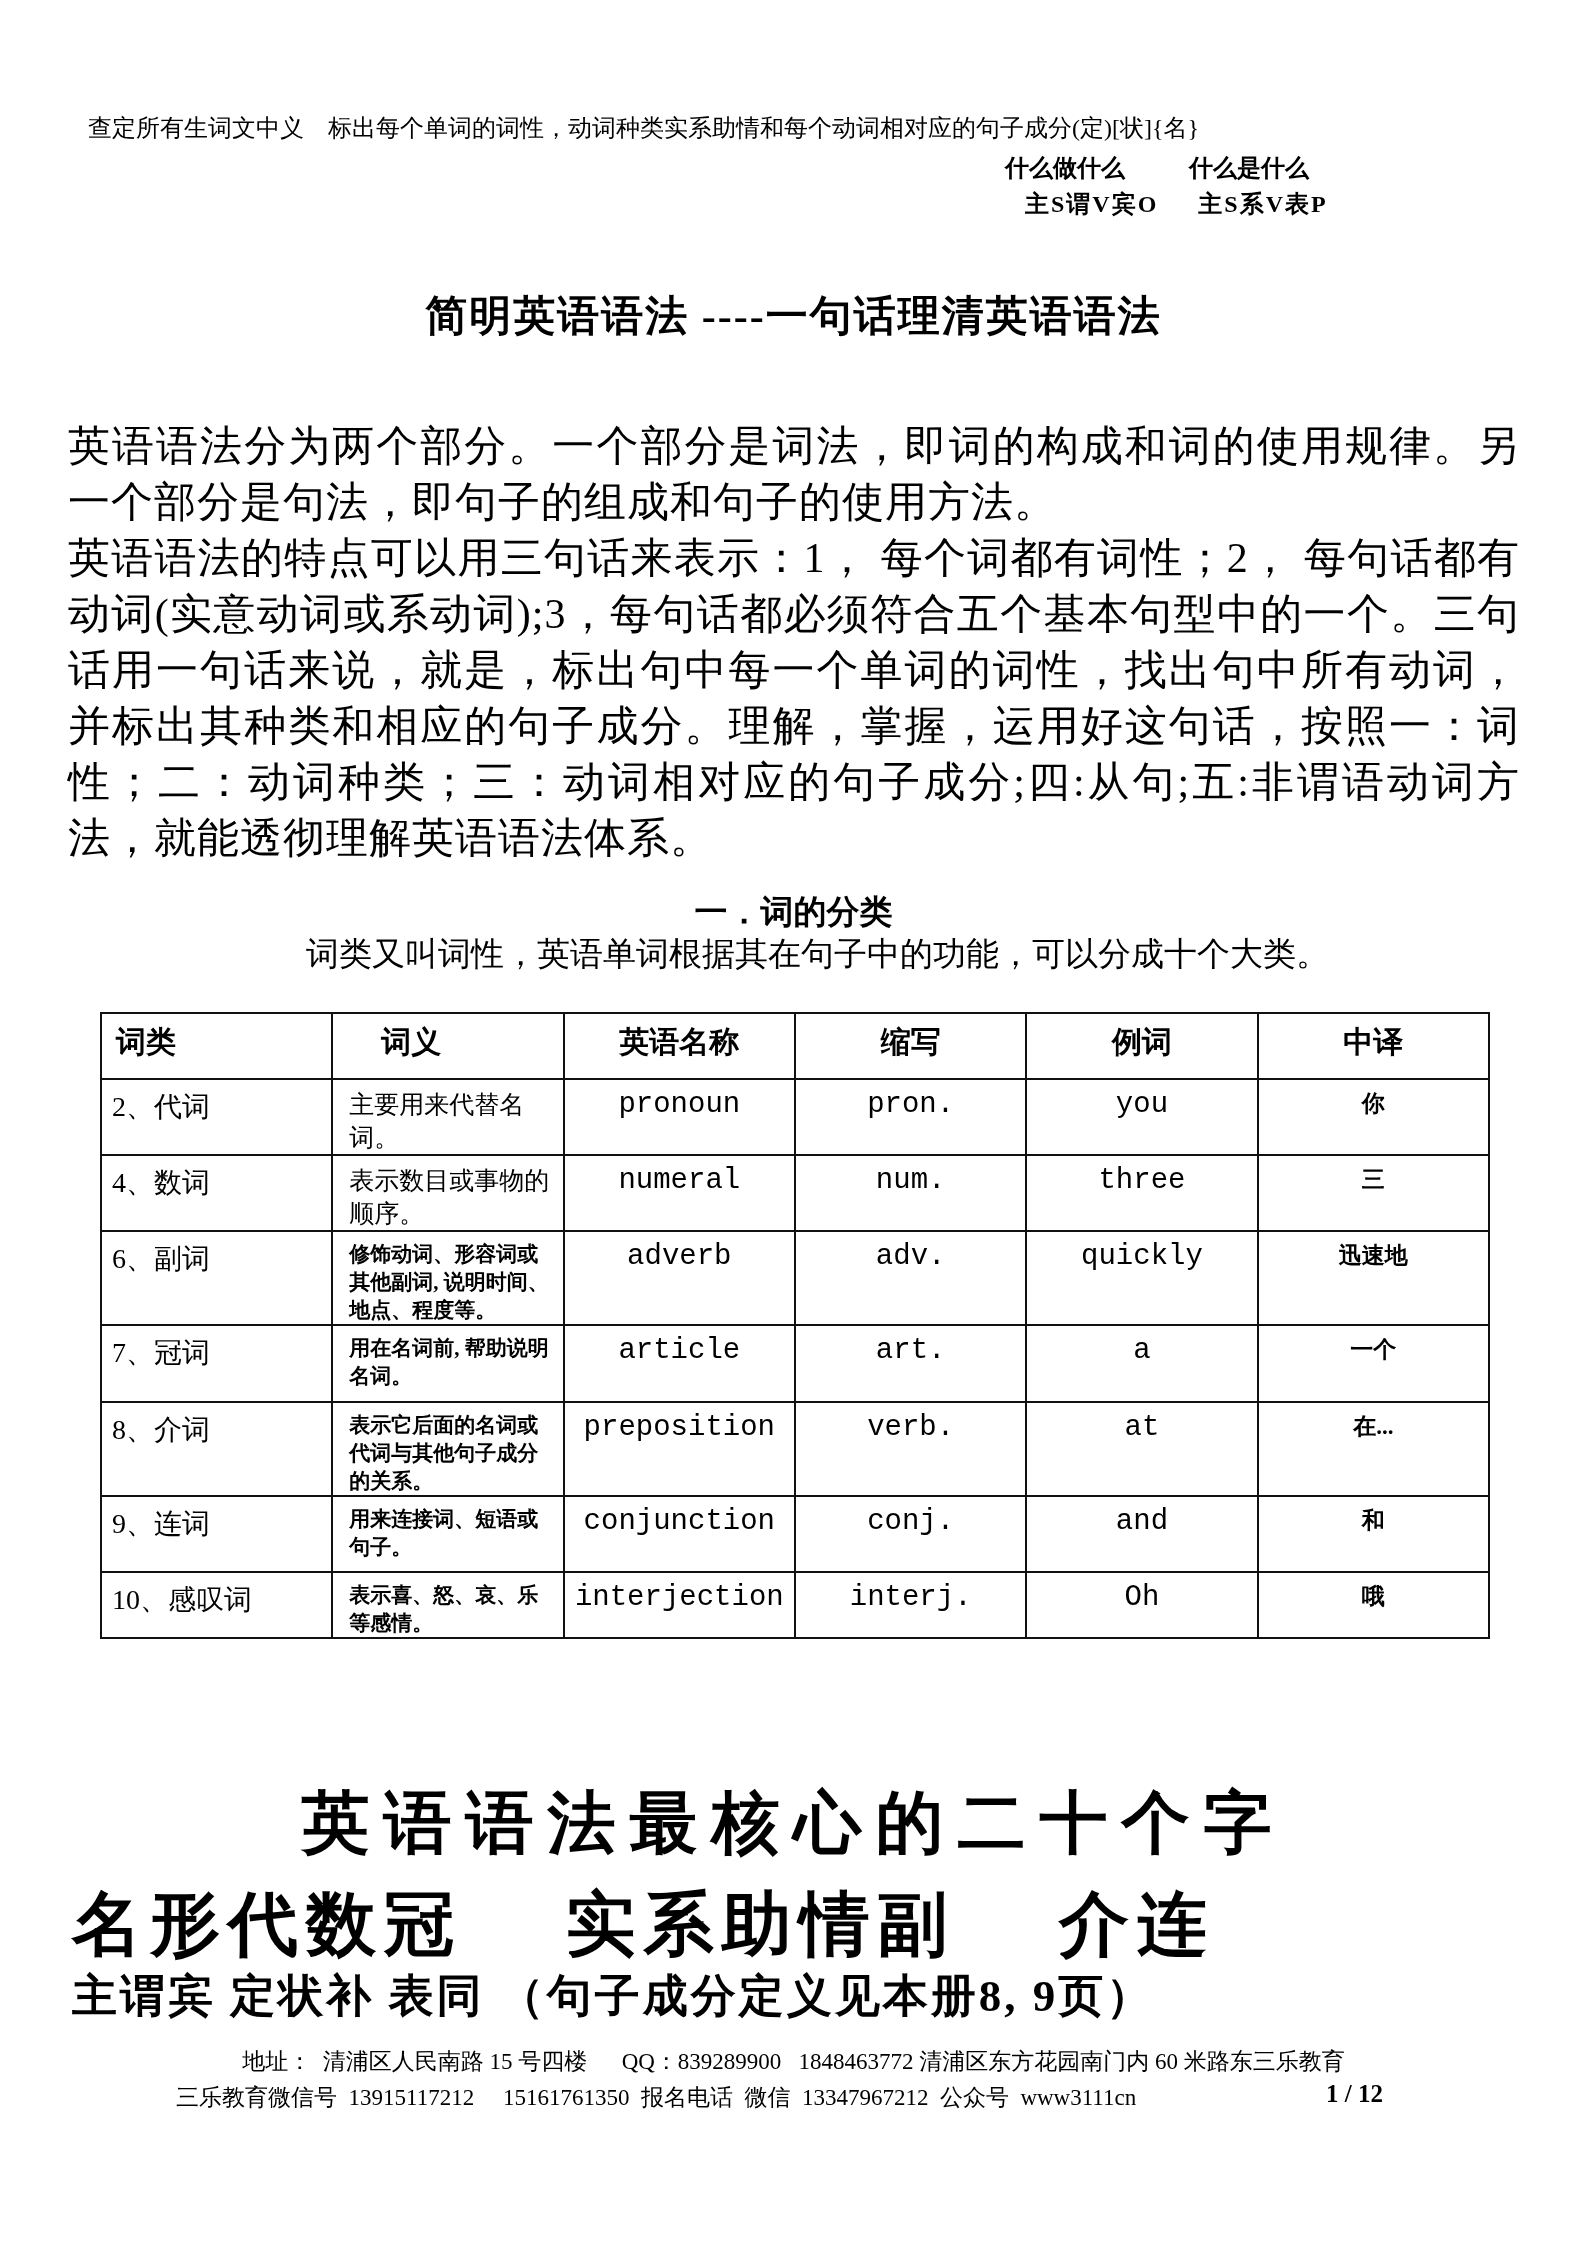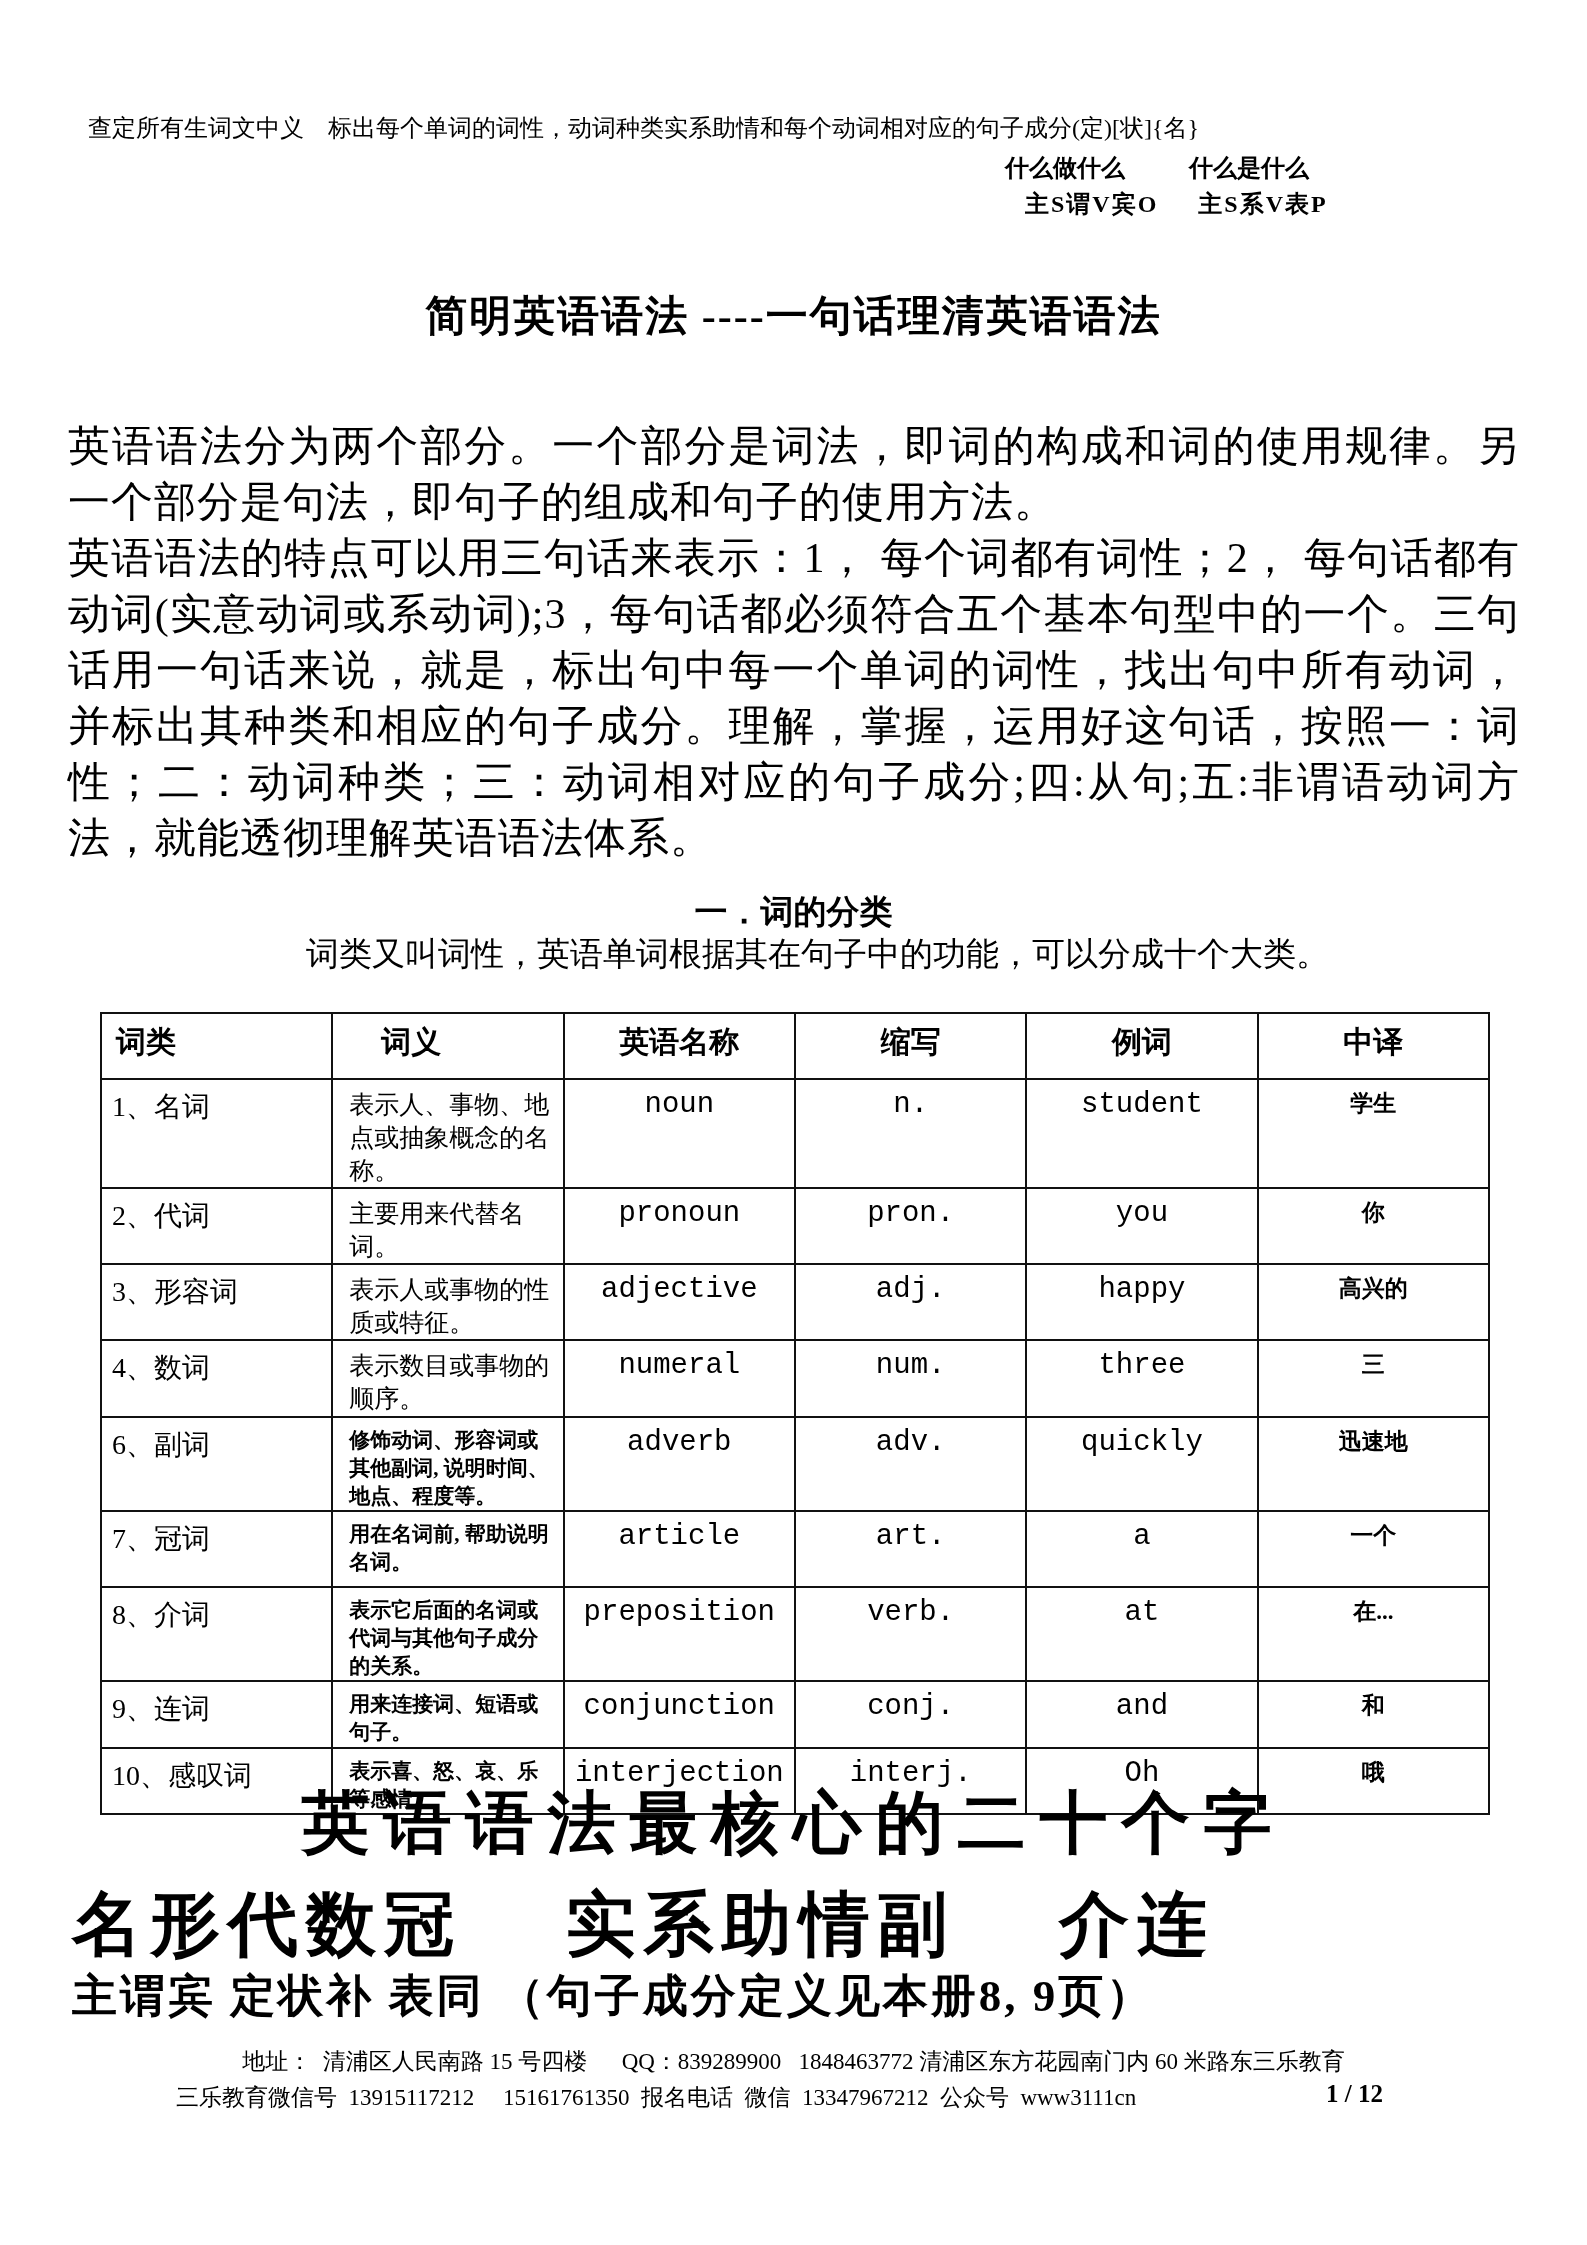--- a/index.html
+++ b/index.html
@@ -94,42 +94,26 @@
           <th class="c0">词类</th>
           <th class="c1">词义</th>
           <th class="c2">英语名称</th>
           <th class="c3">缩写</th>
           <th class="c4">例词</th>
           <th class="c5">中译</th>
         </tr>
       </thead>
       <tbody>
         <tr>
-          <td class="c0">1、名词</td>
-          <td class="c1">表示人、事物、地点或抽象概念的名称。</td>
-          <td class="c2">noun</td>
-          <td class="c3">n.</td>
-          <td class="c4">student</td>
-          <td class="c5">学生</td>
-        </tr>
-        <tr>
           <td class="c0">2、代词</td>
           <td class="c1">主要用来代替名词。</td>
           <td class="c2">pronoun</td>
           <td class="c3">pron.</td>
           <td class="c4">you</td>
           <td class="c5">你</td>
-        </tr>
-        <tr>
-          <td class="c0">3、形容词</td>
-          <td class="c1">表示人或事物的性质或特征。</td>
-          <td class="c2">adjective</td>
-          <td class="c3">adj.</td>
-          <td class="c4">happy</td>
-          <td class="c5">高兴的</td>
         </tr>
         <tr>
           <td class="c0">4、数词</td>
           <td class="c1">表示数目或事物的顺序。</td>
           <td class="c2">numeral</td>
           <td class="c3">num.</td>
           <td class="c4">three</td>
           <td class="c5">三</td>
         </tr>
         <tr>

